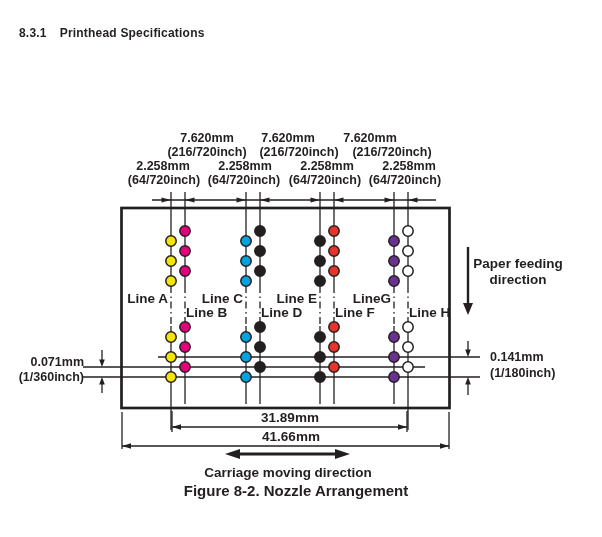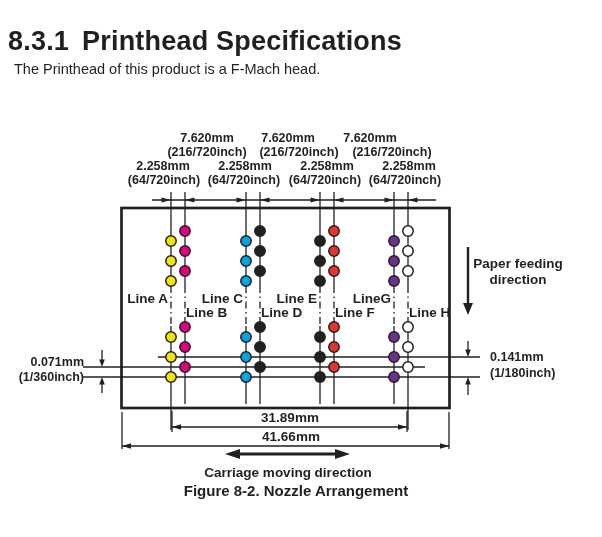--- a/index.html
+++ b/index.html
@@ -1,38 +1,37 @@
 <!DOCTYPE html>
 <html><head>
 <meta charset="utf-8">
 <style>
   html,body{margin:0;padding:0;background:#ffffff;}
   .page{position:relative;width:602px;height:537px;background:#fff;overflow:hidden;
         font-family:"Liberation Sans",sans-serif;color:#231f20;}
-  .heading{position:absolute;left:8px;top:26px;font-size:27px;font-weight:bold;
+  .heading{position:absolute;left:19px;top:26px;font-size:12px;font-weight:bold;
            white-space:nowrap;letter-spacing:0.2px;}
   .heading .num{margin-right:13px;}
   .body-text{position:absolute;left:14px;top:60px;font-size:14.5px;line-height:19.5px;
              white-space:nowrap;}
   svg text{font-family:"Liberation Sans",sans-serif;fill:#231f20;}
   .dimtxt{font-size:12.5px;font-weight:bold;}
   .lbltxt{font-size:13.5px;font-weight:bold;}
   .captxt{font-size:15px;font-weight:bold;}
 </style>
 </head>
 <body>
 
 <div class="page">
 
   <div class="heading">
     <span class="num">8.3.1</span><span>Printhead Specifications</span>
   </div>
 
   <div class="body-text">
-    <div>The Printhead of this product is a F-Mach head.</div>
   </div>
 
   <svg id="diagram" width="602" height="537" viewBox="0 0 602 537" style="position:absolute;left:0;top:0;">
 
     <g id="static-under" stroke="#231f20" stroke-width="1.3" fill="#231f20">
 
       <line x1="152" y1="200" x2="436" y2="200"></line>
 
       <rect x="121.5" y="208" width="328" height="200" fill="none" stroke-width="2.7"></rect>
 

